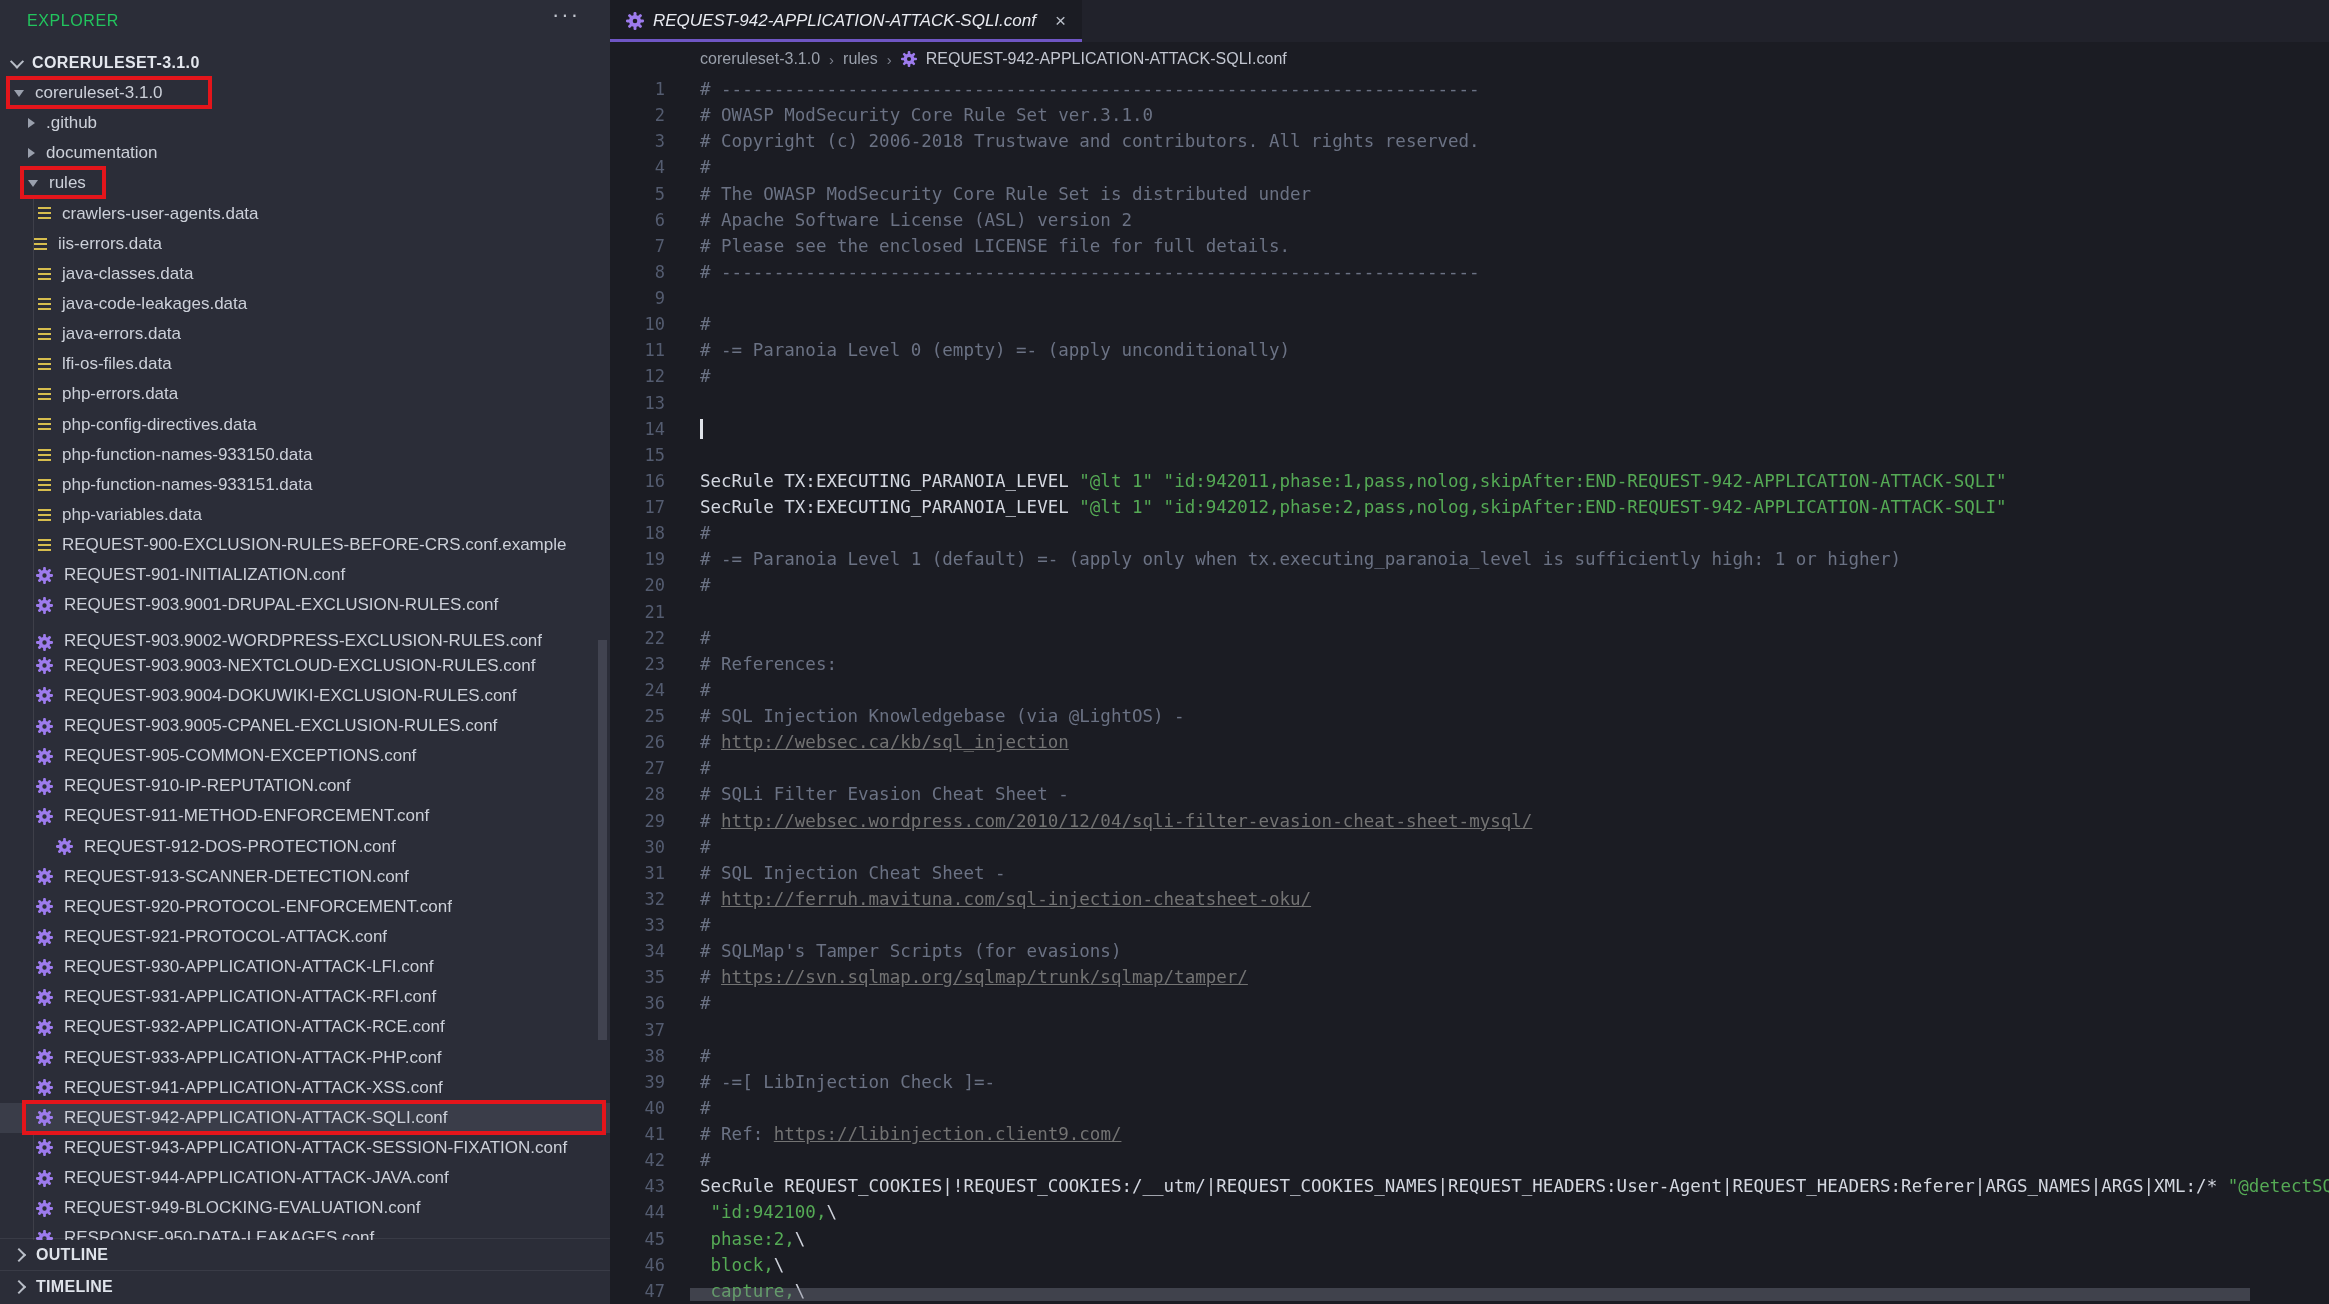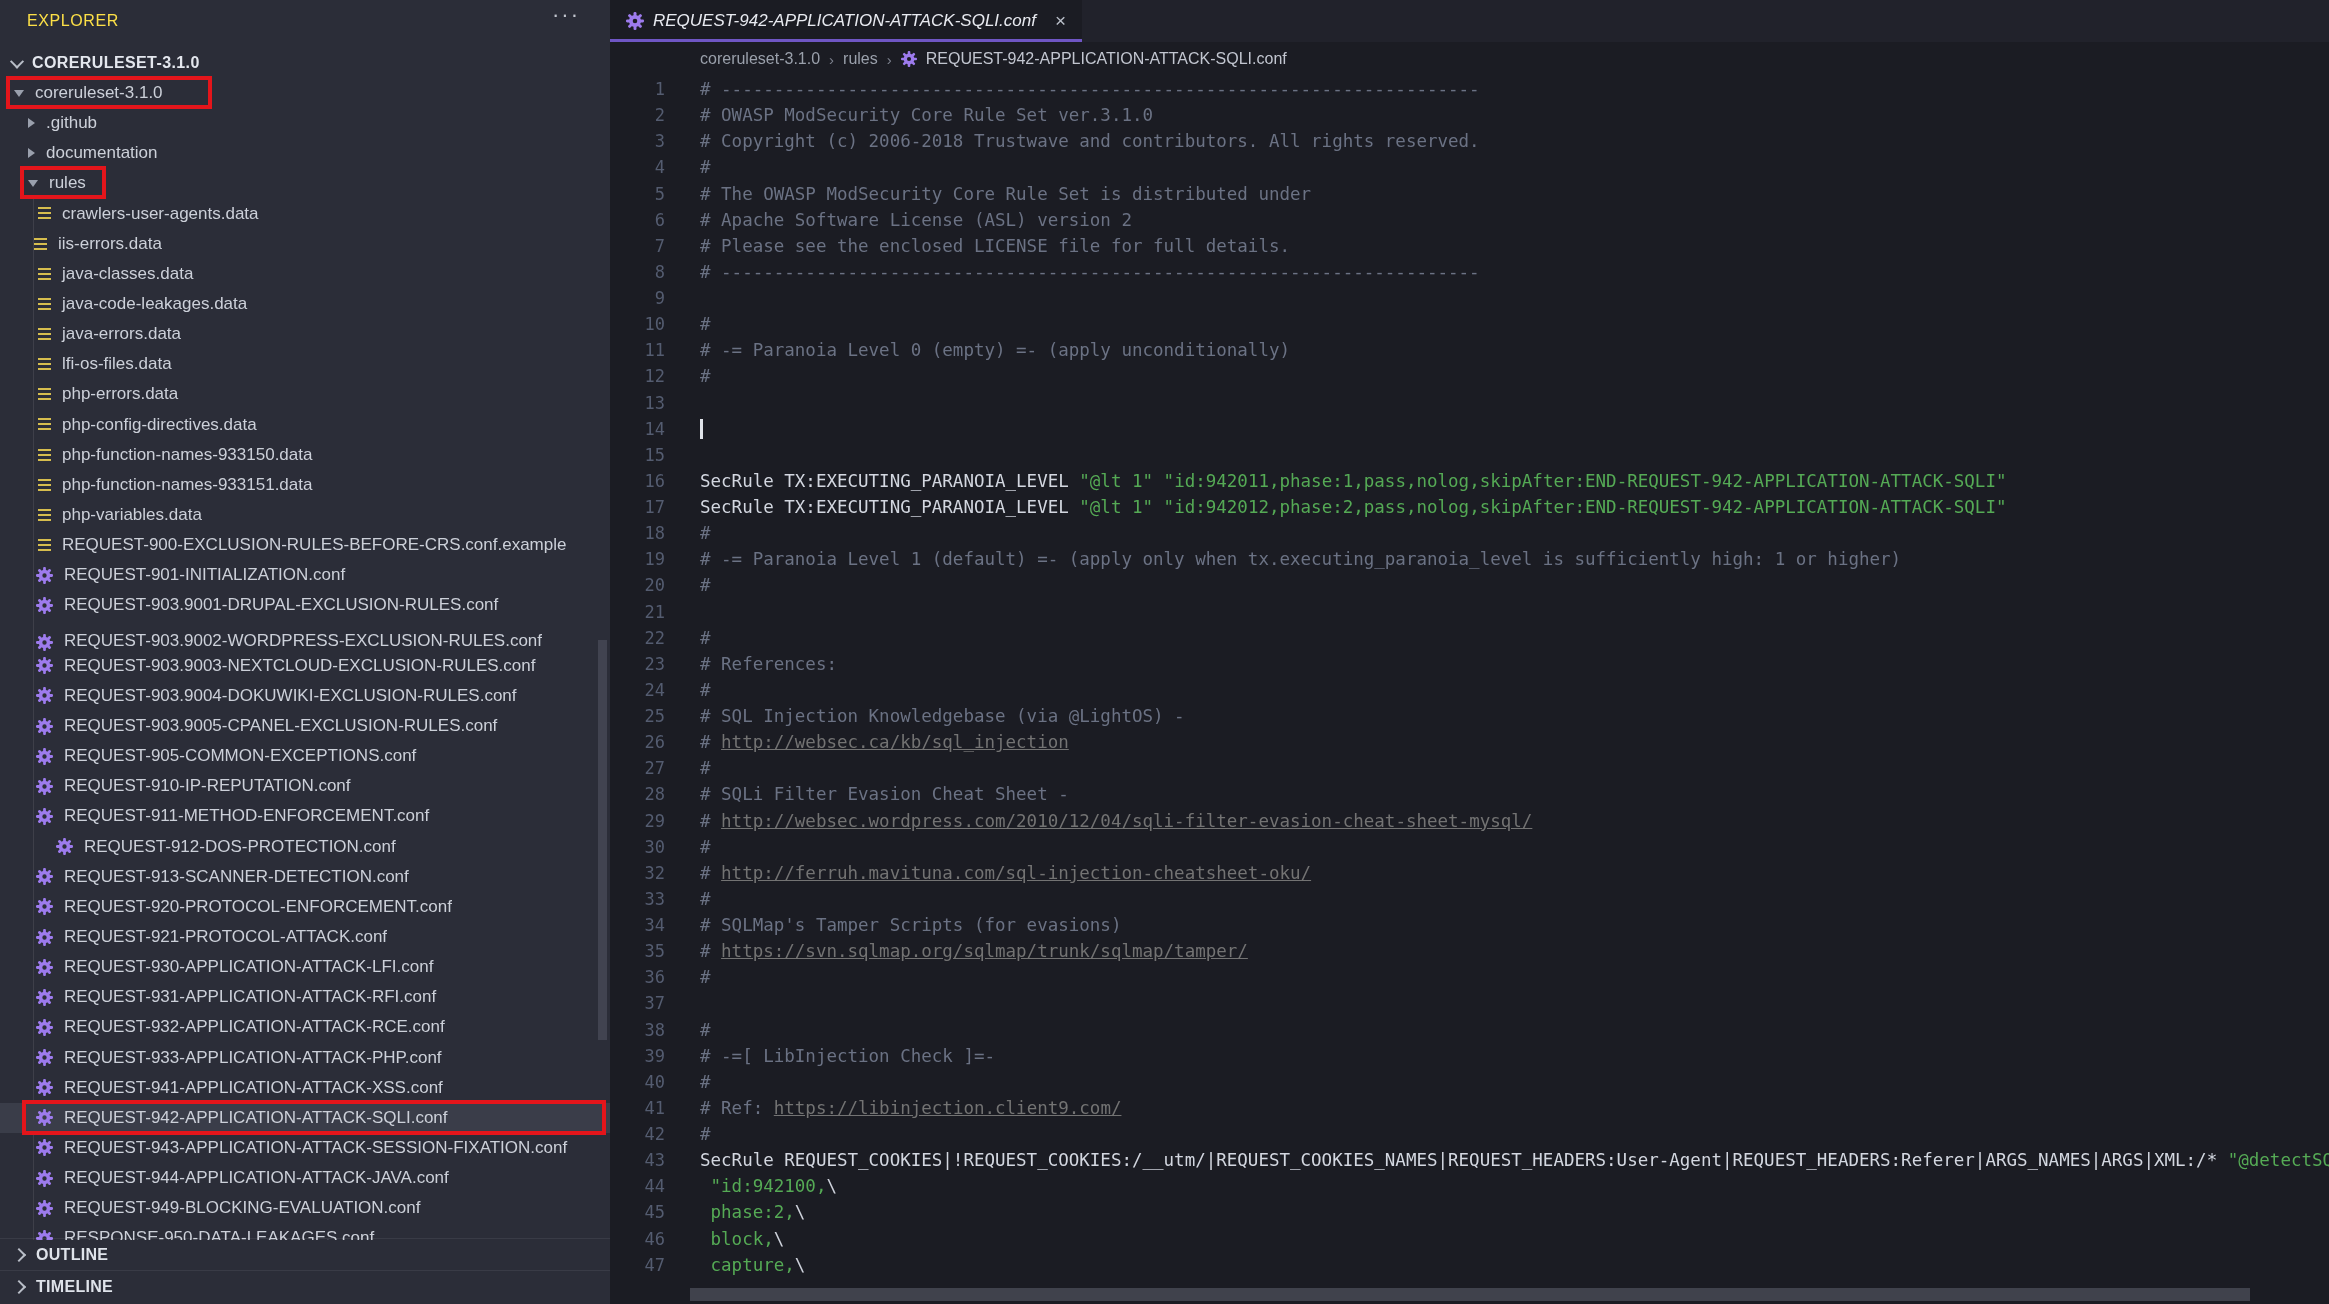--- a/index.html
+++ b/index.html
@@ -1,21 +1,21 @@
 <!DOCTYPE html>
 <html><head>
 <meta charset="utf-8">
 <style>
   html,body{margin:0;padding:0;background:#1b1c23;}
   .app{position:relative;width:2329px;height:1304px;overflow:hidden;
        font-family:"Liberation Sans",sans-serif;color:#c9cdd6;background:#1b1c23;}
 
   
   .sidebar{position:absolute;left:0;top:0;width:610px;height:1304px;background:#2b2d38;}
-  .explorer-title{position:absolute;top:12px;left:27px;font-size:16px;color:#fde047;letter-spacing:.6px;}
+  .explorer-title{position:absolute;top:12px;left:27px;font-size:16px;color:#22c55e;letter-spacing:.6px;}
   .more-dots{position:absolute;top:2px;right:30px;font-size:22px;color:#c2c6cf;letter-spacing:2px;cursor:default;}
   .section-row{position:absolute;top:48px;left:0;right:0;height:30px;display:flex;align-items:center;
                padding-left:12px;gap:10px;font-weight:bold;font-size:16px;color:#e4e7ee;letter-spacing:.4px;}
   .chev{display:inline-block;width:8px;height:8px;border-right:2px solid #b9bec8;border-bottom:2px solid #b9bec8;flex:0 0 auto;}
   .chev.down{transform:rotate(45deg) translate(-1px,-1px);}
   .chev.right{transform:rotate(-45deg);}
 
   .tree{position:absolute;top:78px;left:0;right:0;height:1162px;overflow:hidden;}
   .guide{position:absolute;left:33px;top:121px;bottom:0;width:1px;background:rgba(255,255,255,.09);}
   .trow{position:relative;height:30.15px;display:flex;align-items:center;font-size:17px;color:#ccd0d9;white-space:nowrap;}
@@ -548,20 +548,21 @@
         <div class="cl"><span class="gut">21</span></div>
         <div class="cl"><span class="gut">22</span><span class="seg-c">#</span></div>
         <div class="cl"><span class="gut">23</span><span class="seg-c"># References:</span></div>
         <div class="cl"><span class="gut">24</span><span class="seg-c">#</span></div>
         <div class="cl"><span class="gut">25</span><span class="seg-c"># SQL Injection Knowledgebase (via @LightOS) -</span></div>
         <div class="cl"><span class="gut">26</span><span class="seg-c"># </span><span class="seg-u">http://websec.ca/kb/sql_injection</span></div>
         <div class="cl"><span class="gut">27</span><span class="seg-c">#</span></div>
         <div class="cl"><span class="gut">28</span><span class="seg-c"># SQLi Filter Evasion Cheat Sheet -</span></div>
         <div class="cl"><span class="gut">29</span><span class="seg-c"># </span><span class="seg-u">http://websec.wordpress.com/2010/12/04/sqli-filter-evasion-cheat-sheet-mysql/</span></div>
         <div class="cl"><span class="gut">30</span><span class="seg-c">#</span></div>
+        <div class="cl"><span class="gut">31</span><span class="seg-c"># SQL Injection Cheat Sheet -</span></div>
         <div class="cl"><span class="gut">32</span><span class="seg-c"># </span><span class="seg-u">http://ferruh.mavituna.com/sql-injection-cheatsheet-oku/</span></div>
         <div class="cl"><span class="gut">33</span><span class="seg-c">#</span></div>
         <div class="cl"><span class="gut">34</span><span class="seg-c"># SQLMap's Tamper Scripts (for evasions)</span></div>
         <div class="cl"><span class="gut">35</span><span class="seg-c"># </span><span class="seg-u">https://svn.sqlmap.org/sqlmap/trunk/sqlmap/tamper/</span></div>
         <div class="cl"><span class="gut">36</span><span class="seg-c">#</span></div>
         <div class="cl"><span class="gut">37</span></div>
         <div class="cl"><span class="gut">38</span><span class="seg-c">#</span></div>
         <div class="cl"><span class="gut">39</span><span class="seg-c"># -=[ LibInjection Check ]=-</span></div>
         <div class="cl"><span class="gut">40</span><span class="seg-c">#</span></div>
         <div class="cl"><span class="gut">41</span><span class="seg-c"># Ref: </span><span class="seg-u">https://libinjection.client9.com/</span></div>

